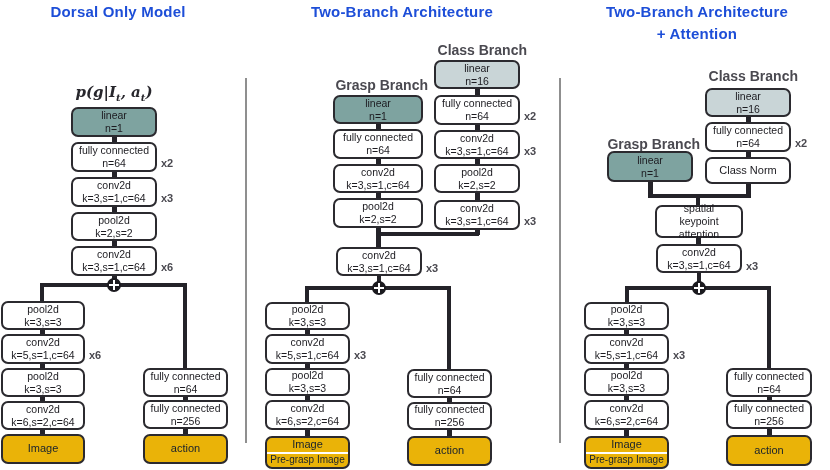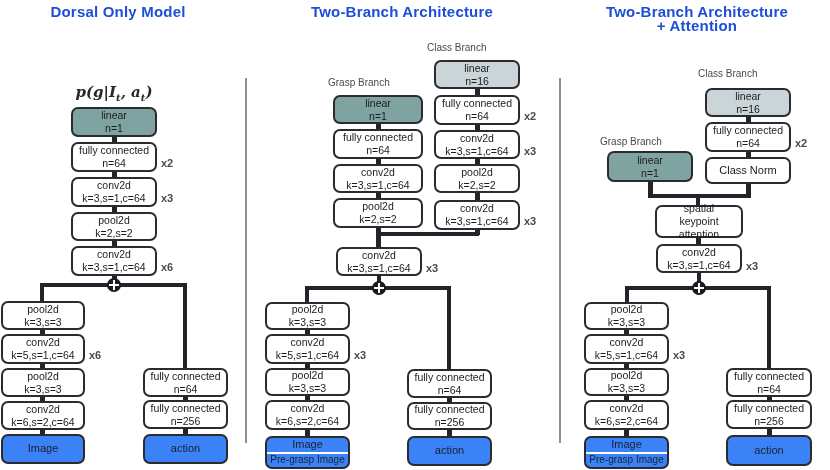--- a/index.html
+++ b/index.html
@@ -1,30 +1,30 @@
 <!DOCTYPE html>
 <html><head>
 <meta charset="utf-8">
 <style>
   html,body{margin:0;padding:0;}
   body{width:830px;height:470px;position:relative;background:#ffffff;
        font-family:"Liberation Sans", sans-serif;overflow:hidden;}
   .col-title{position:absolute;font-weight:700;font-size:15px;color:#1d4ed8;
              text-align:center;letter-spacing:.2px;z-index:2;}
-  .branch-label{position:absolute;font-weight:400;font-size:10px;color:#4a4950;
-                text-align:left;z-index:2;}
+  .branch-label{position:absolute;font-weight:700;font-size:14px;color:#4a4950;
+                text-align:right;z-index:2;}
   .divider{position:absolute;width:2px;background:#8f8f8f;top:78px;height:365px;z-index:0;}
   .box{box-sizing:border-box;position:absolute;background:#fff;border:2px solid #2b2a2f;
        border-radius:7px;display:flex;flex-direction:column;align-items:center;
        justify-content:center;text-align:center;font-size:10.5px;line-height:1.22;
        color:#1c1b20;z-index:2;padding:1px 2px;}
   .box span{display:block;}
   .teal{background:#7ea3a0;}
   .light{background:#c9d5d7;}
-  .blue{background:#3b82f6;color:#17212e;font-size:11px;text-align:center;}
+  .blue{background:#eab308;color:#17212e;font-size:11px;text-align:center;}
   .blue.double{padding:0;overflow:hidden;}
   .blue-row{flex:1;display:flex;align-items:center;justify-content:center;width:100%;}
   .blue-sep{height:2px;background:#fff;width:100%;}
   .conn{position:absolute;background:#242329;z-index:1;}
   .mult{position:absolute;font-weight:700;font-size:11px;color:#4a4950;z-index:3;}
   .oplus{position:absolute;width:14px;height:14px;border-radius:50%;background:#1b1a1f;z-index:3;}
   .oplus::before{content:'';position:absolute;left:2px;right:2px;top:5.7px;height:2.6px;background:#fff;}
   .oplus::after{content:'';position:absolute;top:2px;bottom:2px;left:5.7px;width:2.6px;background:#fff;}
   .formula{position:absolute;font-family:"DejaVu Serif", serif;font-style:italic;
            font-weight:600;font-size:15px;color:#27262c;z-index:2;text-align:center;}
@@ -200,21 +200,21 @@
 </div>
 <div class="box" style="left:407px;top:402px;width:85px;height:28px;">
   <span>fully connected</span>
   <span>n=256</span>
 </div>
 <div class="box blue" style="left:407px;top:436px;width:85px;height:30px;">
   <span>action</span>
 </div>
 
 <div class="col-title" style="left:597px;top:3px;width:200px;">Two-Branch Architecture</div>
-<div class="col-title" style="left:597px;top:17px;width:200px;">+ Attention</div>
+<div class="col-title" style="left:597px;top:25px;width:200px;">+ Attention</div>
 <div class="branch-label" style="left:600px;top:136px;width:100px;">Grasp Branch</div>
 <div class="branch-label" style="left:698px;top:68px;width:100px;">Class Branch</div>
 
 <div class="conn" style="left:746px;top:100px;width:5px;height:98px;"></div>
 <div class="box light" style="left:705px;top:88px;width:86px;height:29px;">
   <span>linear</span>
   <span>n=16</span>
 </div>
 <div class="box" style="left:705px;top:122px;width:86px;height:30px;">
   <span>fully connected</span>

